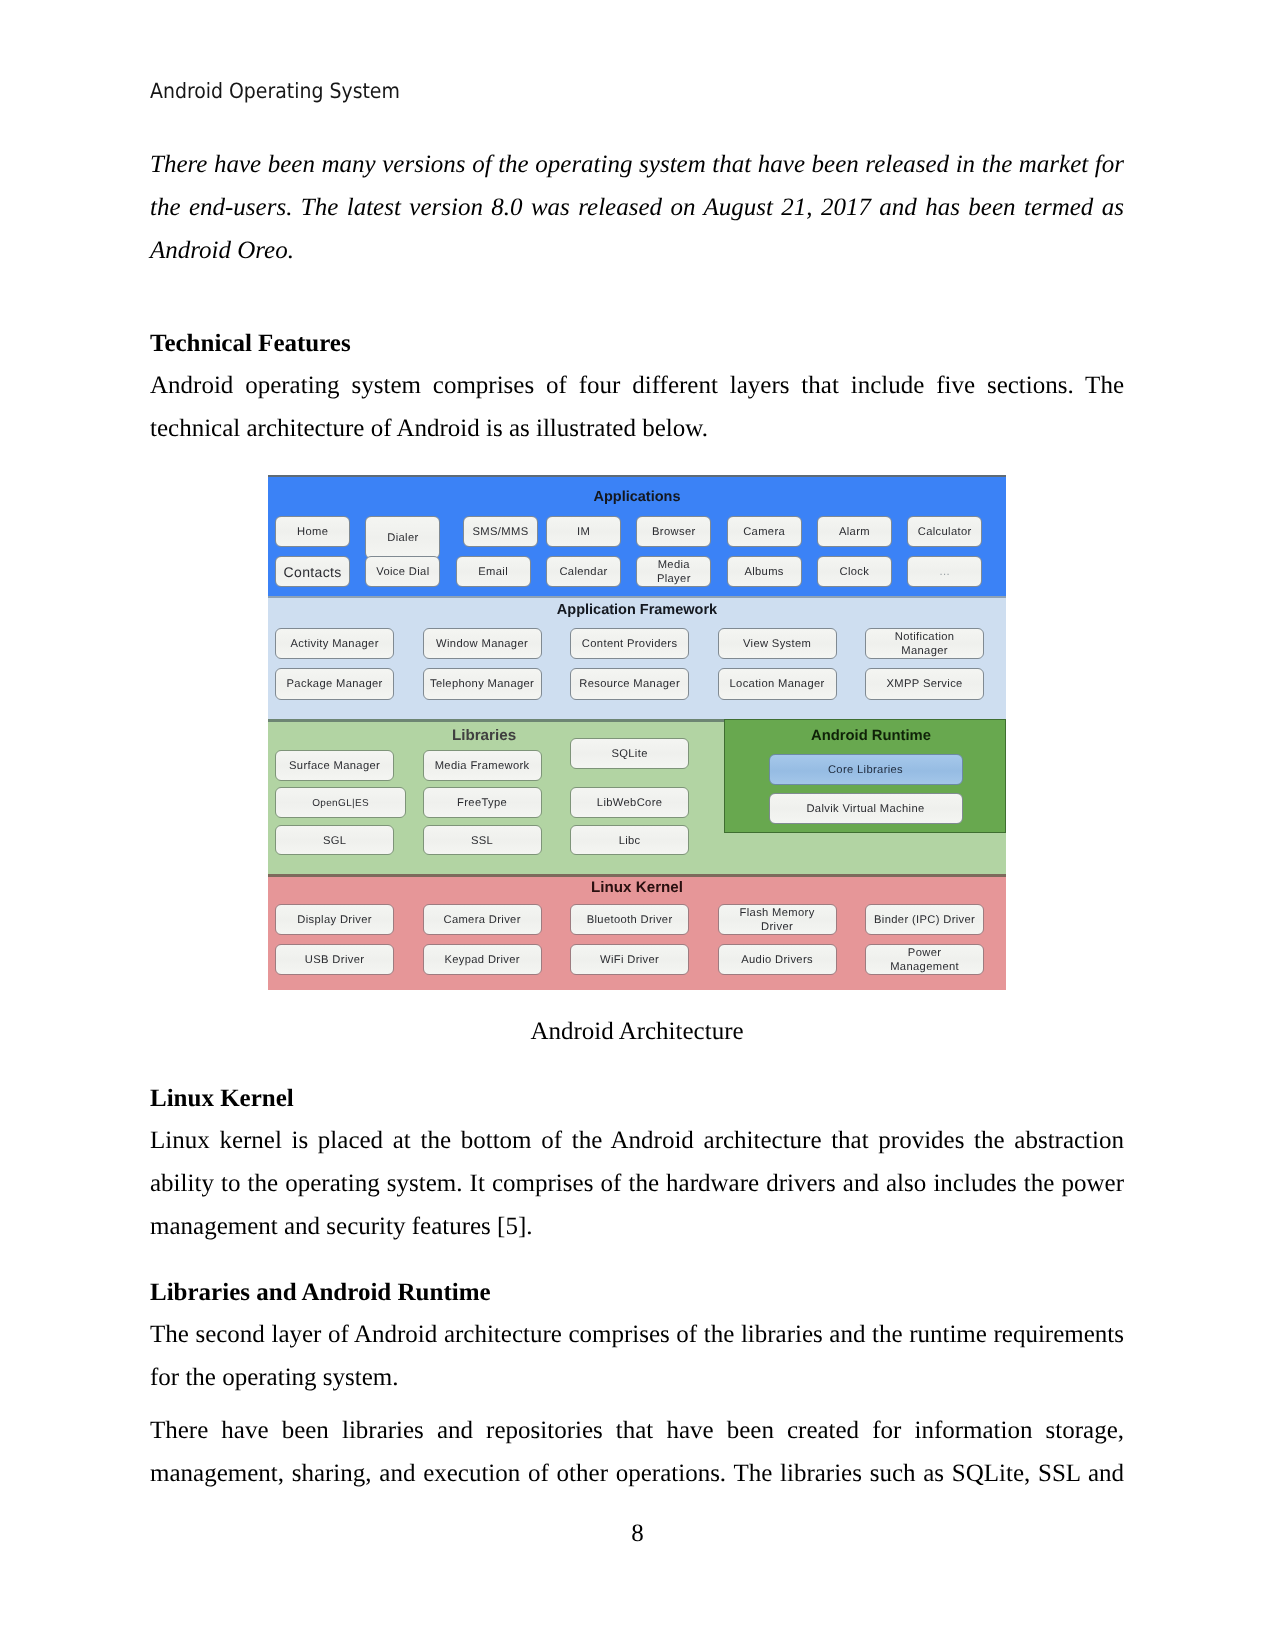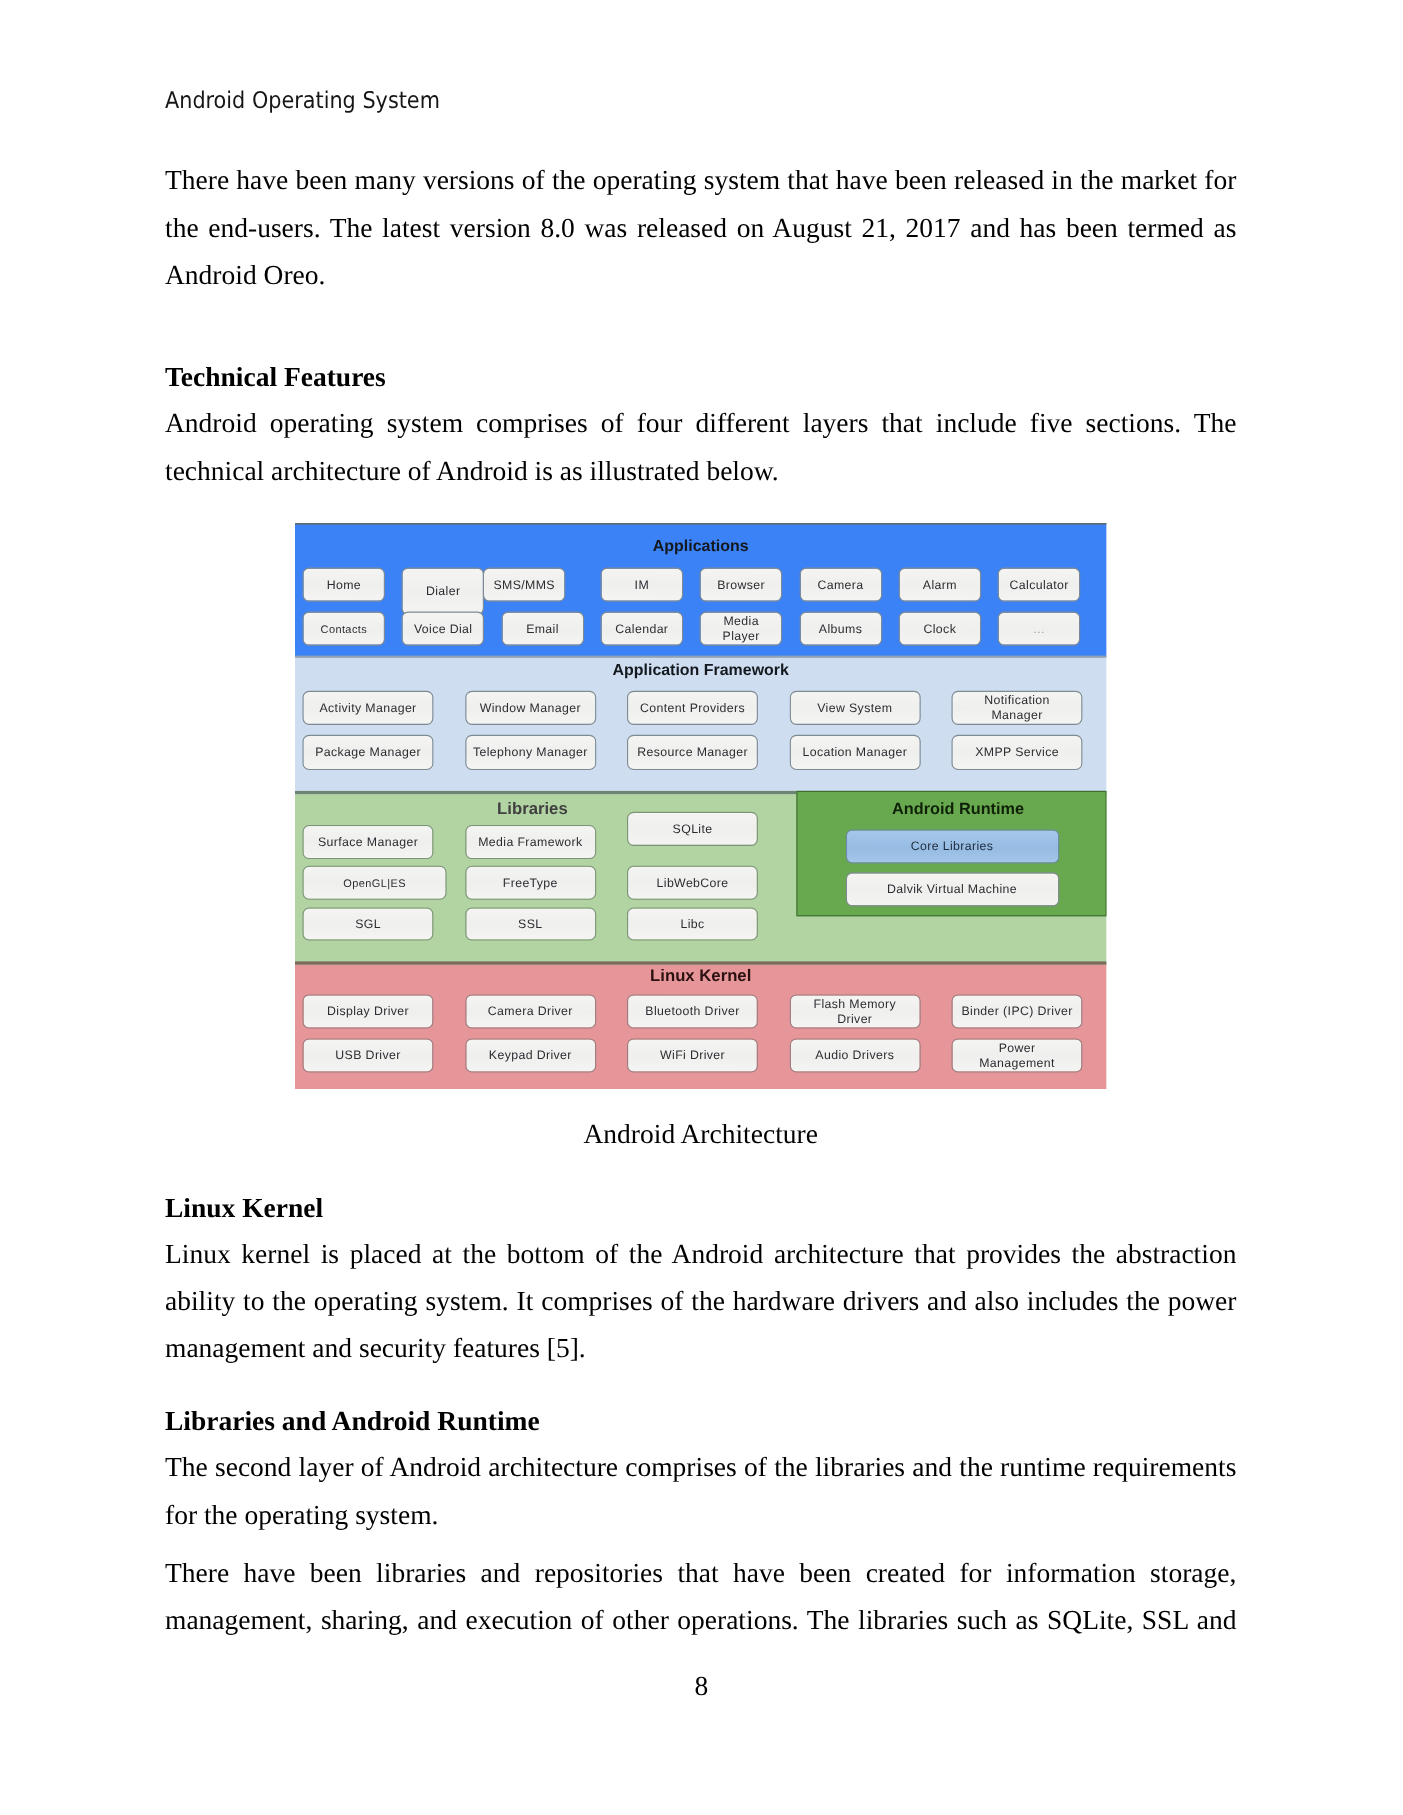--- a/index.html
+++ b/index.html
@@ -62,57 +62,57 @@
   .runtime-box { position:absolute; box-sizing:border-box; border:1.4px solid #3f6e31; }
   .divider { position:absolute; left:0; width:738px; height:1.5px; }
 </style>
 </head>
 <body>
 
 <div class="page">
 
   <div class="doc-header">Android Operating System</div>
 
-  <div class="tb" style="top:143px;">
+  <div class="tb" style="top:143px;font-style:italic;">
     <p class="body">There have been many versions of the operating system that have been released in the market for the end-users. The latest version 8.0 was released on August 21, 2017 and has been termed as Android Oreo.</p>
   </div>
 
   <div class="tb" style="top:323px;">
     <h3 class="head">Technical Features</h3>
     <p class="body">Android operating system comprises of four different layers that include five sections. The technical architecture of Android is as illustrated below.</p>
   </div>
 
   <div class="diagram">
       <div class="band" style="top:0px;height:122px;background:#3b82f6;">
         <div class="layer-title" style="top:14px;font-size:14.5px;color:#14181f;">Applications</div>
         <div class="cell" style="left:7.1px;top:40.5px;width:75px;height:31.5px;font-size:11.2px;">
           <span>Home</span>
         </div>
         <div class="cell" style="left:97.39999999999999px;top:40.5px;width:75px;height:43px;font-size:11.2px;">
           <span>Dialer</span>
         </div>
-        <div class="cell" style="left:171px;top:40.5px;width:75px;height:31.5px;font-size:11.2px;">
+        <div class="cell" style="left:195px;top:40.5px;width:75px;height:31.5px;font-size:11.2px;">
           <span>SMS/MMS</span>
         </div>
         <div class="cell" style="left:278px;top:40.5px;width:75px;height:31.5px;font-size:11.2px;">
           <span>IM</span>
         </div>
         <div class="cell" style="left:368.3px;top:40.5px;width:75px;height:31.5px;font-size:11.2px;">
           <span>Browser</span>
         </div>
         <div class="cell" style="left:458.6px;top:40.5px;width:75px;height:31.5px;font-size:11.2px;">
           <span>Camera</span>
         </div>
         <div class="cell" style="left:548.9px;top:40.5px;width:75px;height:31.5px;font-size:11.2px;">
           <span>Alarm</span>
         </div>
         <div class="cell" style="left:639.2px;top:40.5px;width:75px;height:31.5px;font-size:11.2px;">
           <span>Calculator</span>
         </div>
-        <div class="cell" style="left:7.1px;top:80.5px;width:75px;height:31.5px;font-size:10px;">
+        <div class="cell" style="left:7.1px;top:80.5px;width:75px;height:31.5px;font-size:14px;">
           <span>Contacts</span>
         </div>
         <div class="cell" style="left:97.39999999999999px;top:80.5px;width:75px;height:31.5px;font-size:11.2px;">
           <span>Voice Dial</span>
         </div>
         <div class="cell" style="left:187.7px;top:80.5px;width:75px;height:31.5px;font-size:11.2px;">
           <span>Email</span>
         </div>
         <div class="cell" style="left:278px;top:80.5px;width:75px;height:31.5px;font-size:11.2px;">
           <span>Calendar</span>

